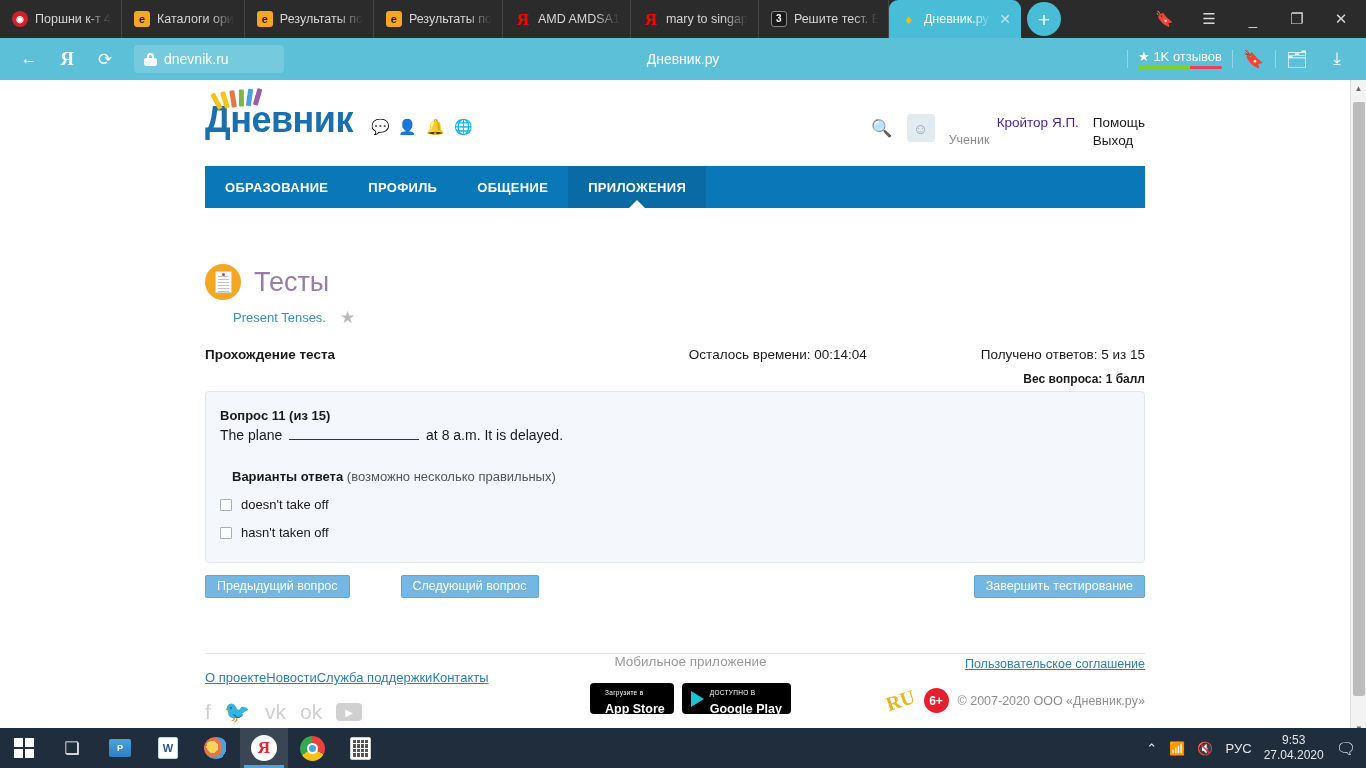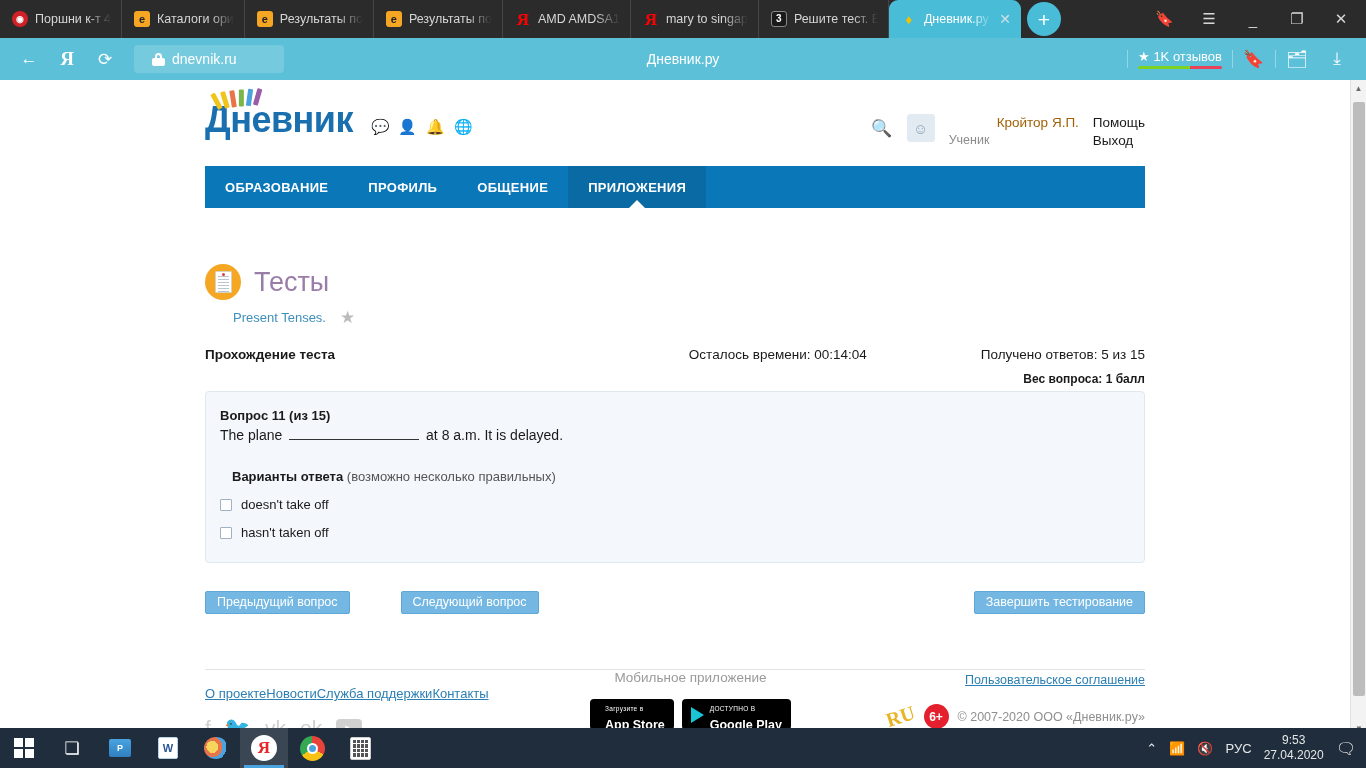--- a/index.html
+++ b/index.html
@@ -70,21 +70,21 @@
     background: #5cc0d8;
     display: flex; align-items: center; padding: 0 10px;
   }
   .tb-icon {
     width: 38px; height: 30px; display: flex; align-items: center; justify-content: center;
     color: #ffffff; font-size: 17px;
   }
   .tb-icon.ya { font-family: "Liberation Serif", serif; font-weight: bold; font-size: 19px; }
   .omnibox {
     margin-left: 10px; height: 28px; min-width: 150px;
-    display: flex; align-items: center; gap: 7px; padding: 0 14px 0 18px;
+    display: flex; align-items: center; gap: 7px; padding: 0 14px 0 10px;
     background: rgba(255,255,255,0.16); border-radius: 4px;
     color: #ffffff; font-size: 14px;
   }
   .lock {
     width: 13px; height: 13px; position: relative; flex: 0 0 13px;
   }
   .lock .body { position: absolute; bottom: 0; left: 0; width: 13px; height: 8px; background: #fff; border-radius: 2px; }
   .lock .shackle { position: absolute; top: 0; left: 3px; width: 7px; height: 7px; border: 2px solid #fff; border-bottom: none; border-radius: 4px 4px 0 0; }
   .page-title-center {
     position: absolute; left: 0; width: 1366px; text-align: center;
@@ -118,21 +118,21 @@
     font-family: "Liberation Sans", sans-serif; letter-spacing: -0.5px; line-height: 1;
   }
   .header-icons { display: flex; align-items: center; gap: 9px; margin: 22px 0 0 18px; color: #9aa3ad; font-size: 15px; }
   .header-right { margin-left: auto; display: flex; align-items: flex-start; gap: 14px; padding-top: 18px; }
   .search-ic { color: #5a6570; font-size: 17px; padding-top: 4px; }
   .avatar {
     width: 28px; height: 28px; background: #e3ebf2; border-radius: 3px;
     display: flex; align-items: center; justify-content: center; color: #8fa7bd; font-size: 15px;
   }
   .user-block { line-height: 1.35; }
-  .user-name { font-size: 13.5px; color: #a16207; padding-left: 48px; }
+  .user-name { font-size: 13.5px; color: #4c1d95; padding-left: 48px; }
   .user-role { font-size: 12.5px; color: #8c8c8c; }
   .help-block { line-height: 1.35; font-size: 13.5px; }
   .help-block a { color: #1a1a1a; text-decoration: none; display: block; }
 
   .navbar {
     width: 940px; margin: 16px auto 0; height: 42px;
     background: #0a77b8; display: flex; align-items: stretch; position: relative;
   }
   .navbar .navitem {
     display: flex; align-items: center; padding: 0 20px;
@@ -185,21 +185,21 @@
   .answers-label b { font-weight: bold; padding-left: 12px; }
   .answers-label span { color: #555; }
   .answer-row { display: flex; align-items: center; gap: 9px; margin-top: 13px; }
   .answer-row:first-of-type { margin-top: 11px; }
   .cb {
     width: 12px; height: 12px; border: 1px solid #9fb1c4; background: #ffffff;
     flex: 0 0 12px; border-radius: 1px;
   }
   .answer-label { font-size: 13px; color: #1a1a1a; }
 
-  .buttons-row { margin-top: 28px; display: flex; align-items: center; position: relative; height: 22px; }
+  .buttons-row { margin-top: 12px; display: flex; align-items: center; position: relative; height: 22px; }
   .btn {
     background: #73b7e2; color: #ffffff; border: 1px solid #5fa7d6;
     font-size: 12.5px; padding: 3px 11px; border-radius: 2px; line-height: 1.2;
   }
   .btn.next { margin-left: 51px; }
   .btn.finish { margin-left: auto; }
 
   .footer { width: 940px; margin: 56px auto 0; border-top: 1px solid #e2e2e2; padding-top: 16px; position: relative; }
   .footer-links { display: flex; }
   .footer-links a { color: #2b7fb3; font-size: 13px; text-decoration: underline; }

